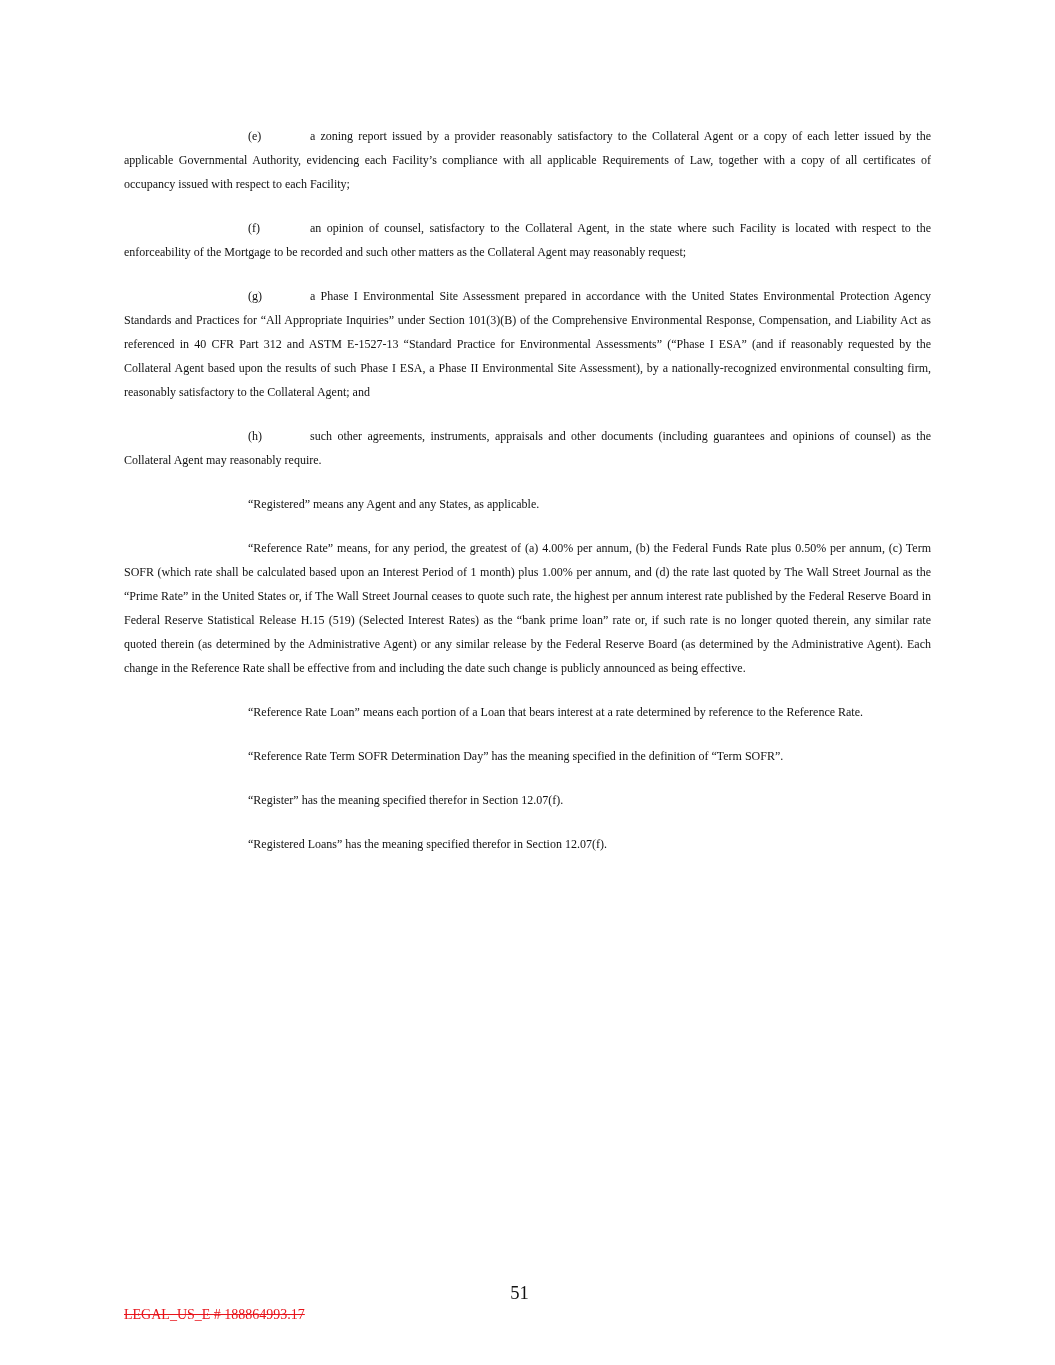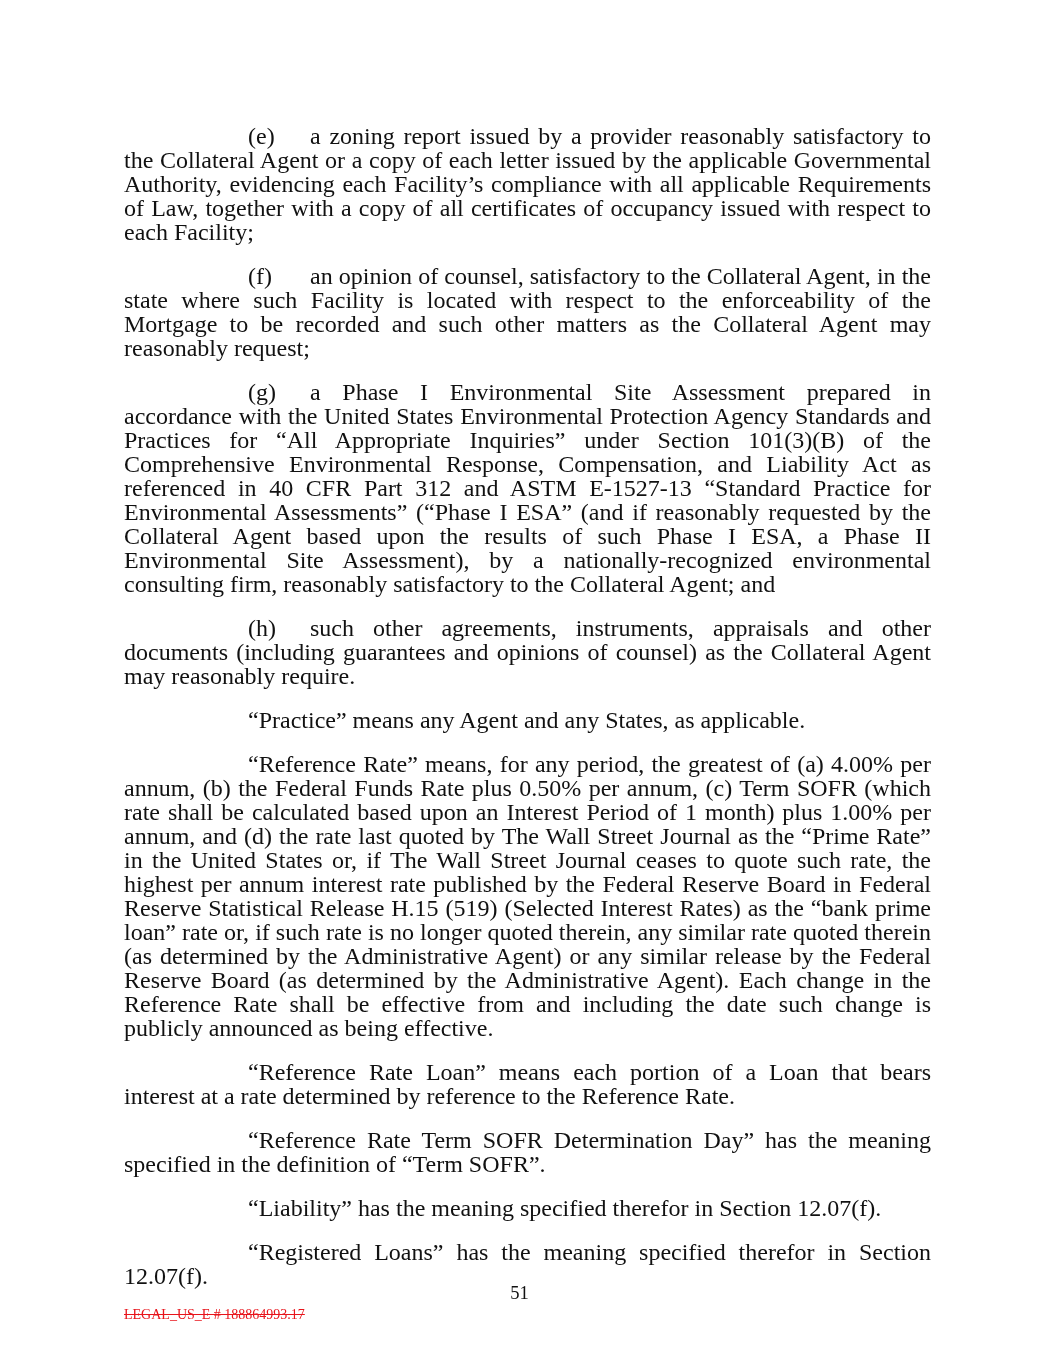--- a/index.html
+++ b/index.html
@@ -11,21 +11,21 @@
       font-family: "Liberation Serif", serif;
       color: #111111;
     }
     .page {
       position: absolute;
       left: 124px;
       top: 124px;
       width: 807px;
     }
     .para {
-      font-size: 24px;
+      font-size: 12px;
       line-height: 24px;
       text-align: justify;
       text-indent: 124px;
       margin: 0 0 20px 0;
     }
     .label { display: inline-block; width: 62px; text-indent: 0; }
     .u { text-underline-offset: 2px; }
     .page-number {
       position: absolute;
       top: 1282px;
@@ -59,29 +59,29 @@
   </p>
 
   <p class="para">
     <span class="label">(g)</span><span>a Phase I Environmental Site Assessment prepared in accordance with the United States Environmental Protection Agency Standards and Practices for “All Appropriate Inquiries” under Section 101(3)(B) of the Comprehensive Environmental Response, Compensation, and Liability Act as referenced in 40 CFR Part 312 and ASTM E-1527-13 “Standard Practice for Environmental Assessments” (“</span><span class="u">Phase I ESA</span><span>” (and if reasonably requested by the Collateral Agent based upon the results of such Phase I ESA, a Phase II Environmental Site Assessment), by a nationally-recognized environmental consulting firm, reasonably satisfactory to the Collateral Agent; and</span>
   </p>
 
   <p class="para">
     <span class="label">(h)</span><span>such other agreements, instruments, appraisals and other documents (including guarantees and opinions of counsel) as the Collateral Agent may reasonably require.</span>
   </p>
 
-  <p class="para"><span>“</span><span class="u">Practice</span><span>” means any Agent and any States, as applicable.</span></p>
+  <p class="para"><span>“</span><span class="u">Registered</span><span>” means any Agent and any States, as applicable.</span></p>
 
   <p class="para"><span>“</span><span class="u">Reference Rate</span><span>” means, for any period, the greatest of (a) 4.00% per annum, (b) the Federal Funds Rate plus 0.50% per annum, (c) Term SOFR (which rate shall be calculated based upon an Interest Period of 1 month) plus 1.00% per annum, and (d) the rate last quoted by The Wall Street Journal as the “Prime Rate” in the United States or, if The Wall Street Journal ceases to quote such rate, the highest per annum interest rate published by the Federal Reserve Board in Federal Reserve Statistical Release H.15 (519) (Selected Interest Rates) as the “bank prime loan” rate or, if such rate is no longer quoted therein, any similar rate quoted therein (as determined by the Administrative Agent) or any similar release by the Federal Reserve Board (as determined by the Administrative Agent).  Each change in the Reference Rate shall be effective from and including the date such change is publicly announced as being effective.</span></p>
 
   <p class="para"><span>“</span><span class="u">Reference Rate Loan</span><span>” means each portion of a Loan that bears interest at a rate determined by reference to the Reference Rate.</span></p>
 
   <p class="para"><span>“</span><span class="u">Reference Rate Term SOFR Determination Day</span><span>” has the meaning specified in the definition of “Term SOFR”.</span></p>
 
-  <p class="para"><span>“</span><span class="u">Liability</span><span>” has the meaning specified therefor in Section 12.07(f).</span></p>
+  <p class="para"><span>“</span><span class="u">Register</span><span>” has the meaning specified therefor in Section 12.07(f).</span></p>
 
 
   <p class="para"><span>“</span><span class="u">Registered Loans</span><span>” has the meaning specified therefor in Section 12.07(f).</span></p>
 
 </div>
 
 <div class="page-number">51</div>
 <div class="footer-id">LEGAL_US_E # 188864993.17</div>
 
 </body></html>

